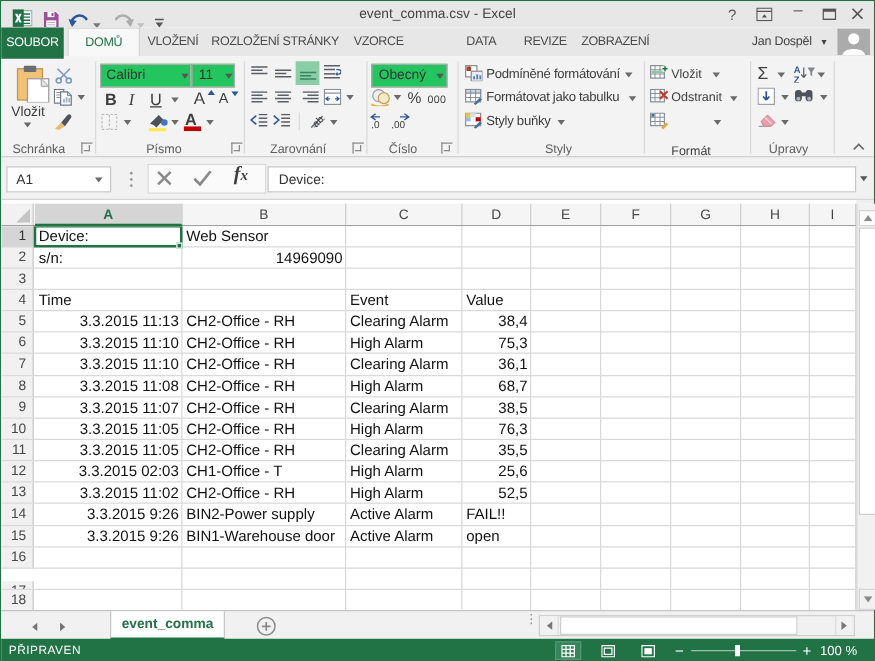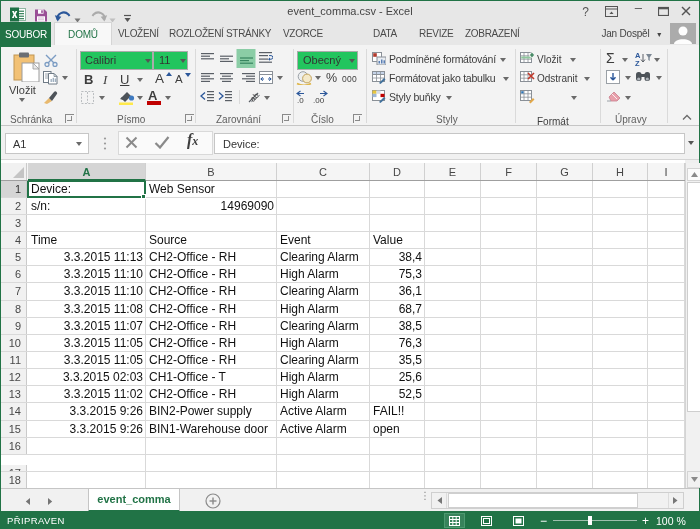--- a/index.html
+++ b/index.html
@@ -500,21 +500,20 @@
 <div class="cell" style="left:145px;width:128px;top:0.0px;height:17.1px">Web Sensor</div>
 <div class="hline" style="top:33.3px"></div>
 <div class="rowhdr" style="top:17.2px;height:17.1px">2</div>
 <div class="cell" style="left:27px;width:115px;top:17.2px;height:17.1px">s/n:</div>
 <div class="cell cr" style="left:145px;width:128px;top:17.2px;height:17.1px">14969090</div>
 <div class="hline" style="top:50.5px"></div>
 <div class="rowhdr" style="top:34.3px;height:17.1px">3</div>
 <div class="hline" style="top:67.6px"></div>
 <div class="rowhdr" style="top:51.4px;height:17.1px">4</div>
 <div class="cell" style="left:27px;width:115px;top:51.4px;height:17.1px">Time</div>
-<div class="cell" style="left:145px;width:128px;top:51.4px;height:17.1px">Source</div>
 <div class="cell" style="left:276px;width:90px;top:51.4px;height:17.1px">Event</div>
 <div class="cell" style="left:369px;width:52px;top:51.4px;height:17.1px">Value</div>
 <div class="hline" style="top:84.8px"></div>
 <div class="rowhdr" style="top:68.6px;height:17.1px">5</div>
 <div class="cell cr" style="left:27px;width:115px;top:68.6px;height:17.1px">3.3.2015 11:13</div>
 <div class="cell" style="left:145px;width:128px;top:68.6px;height:17.1px">CH2-Office - RH</div>
 <div class="cell" style="left:276px;width:90px;top:68.6px;height:17.1px">Clearing Alarm</div>
 <div class="cell cr" style="left:369px;width:52px;top:68.6px;height:17.1px">38,4</div>
 <div class="hline" style="top:101.9px"></div>
 <div class="rowhdr" style="top:85.8px;height:17.1px">6</div>

